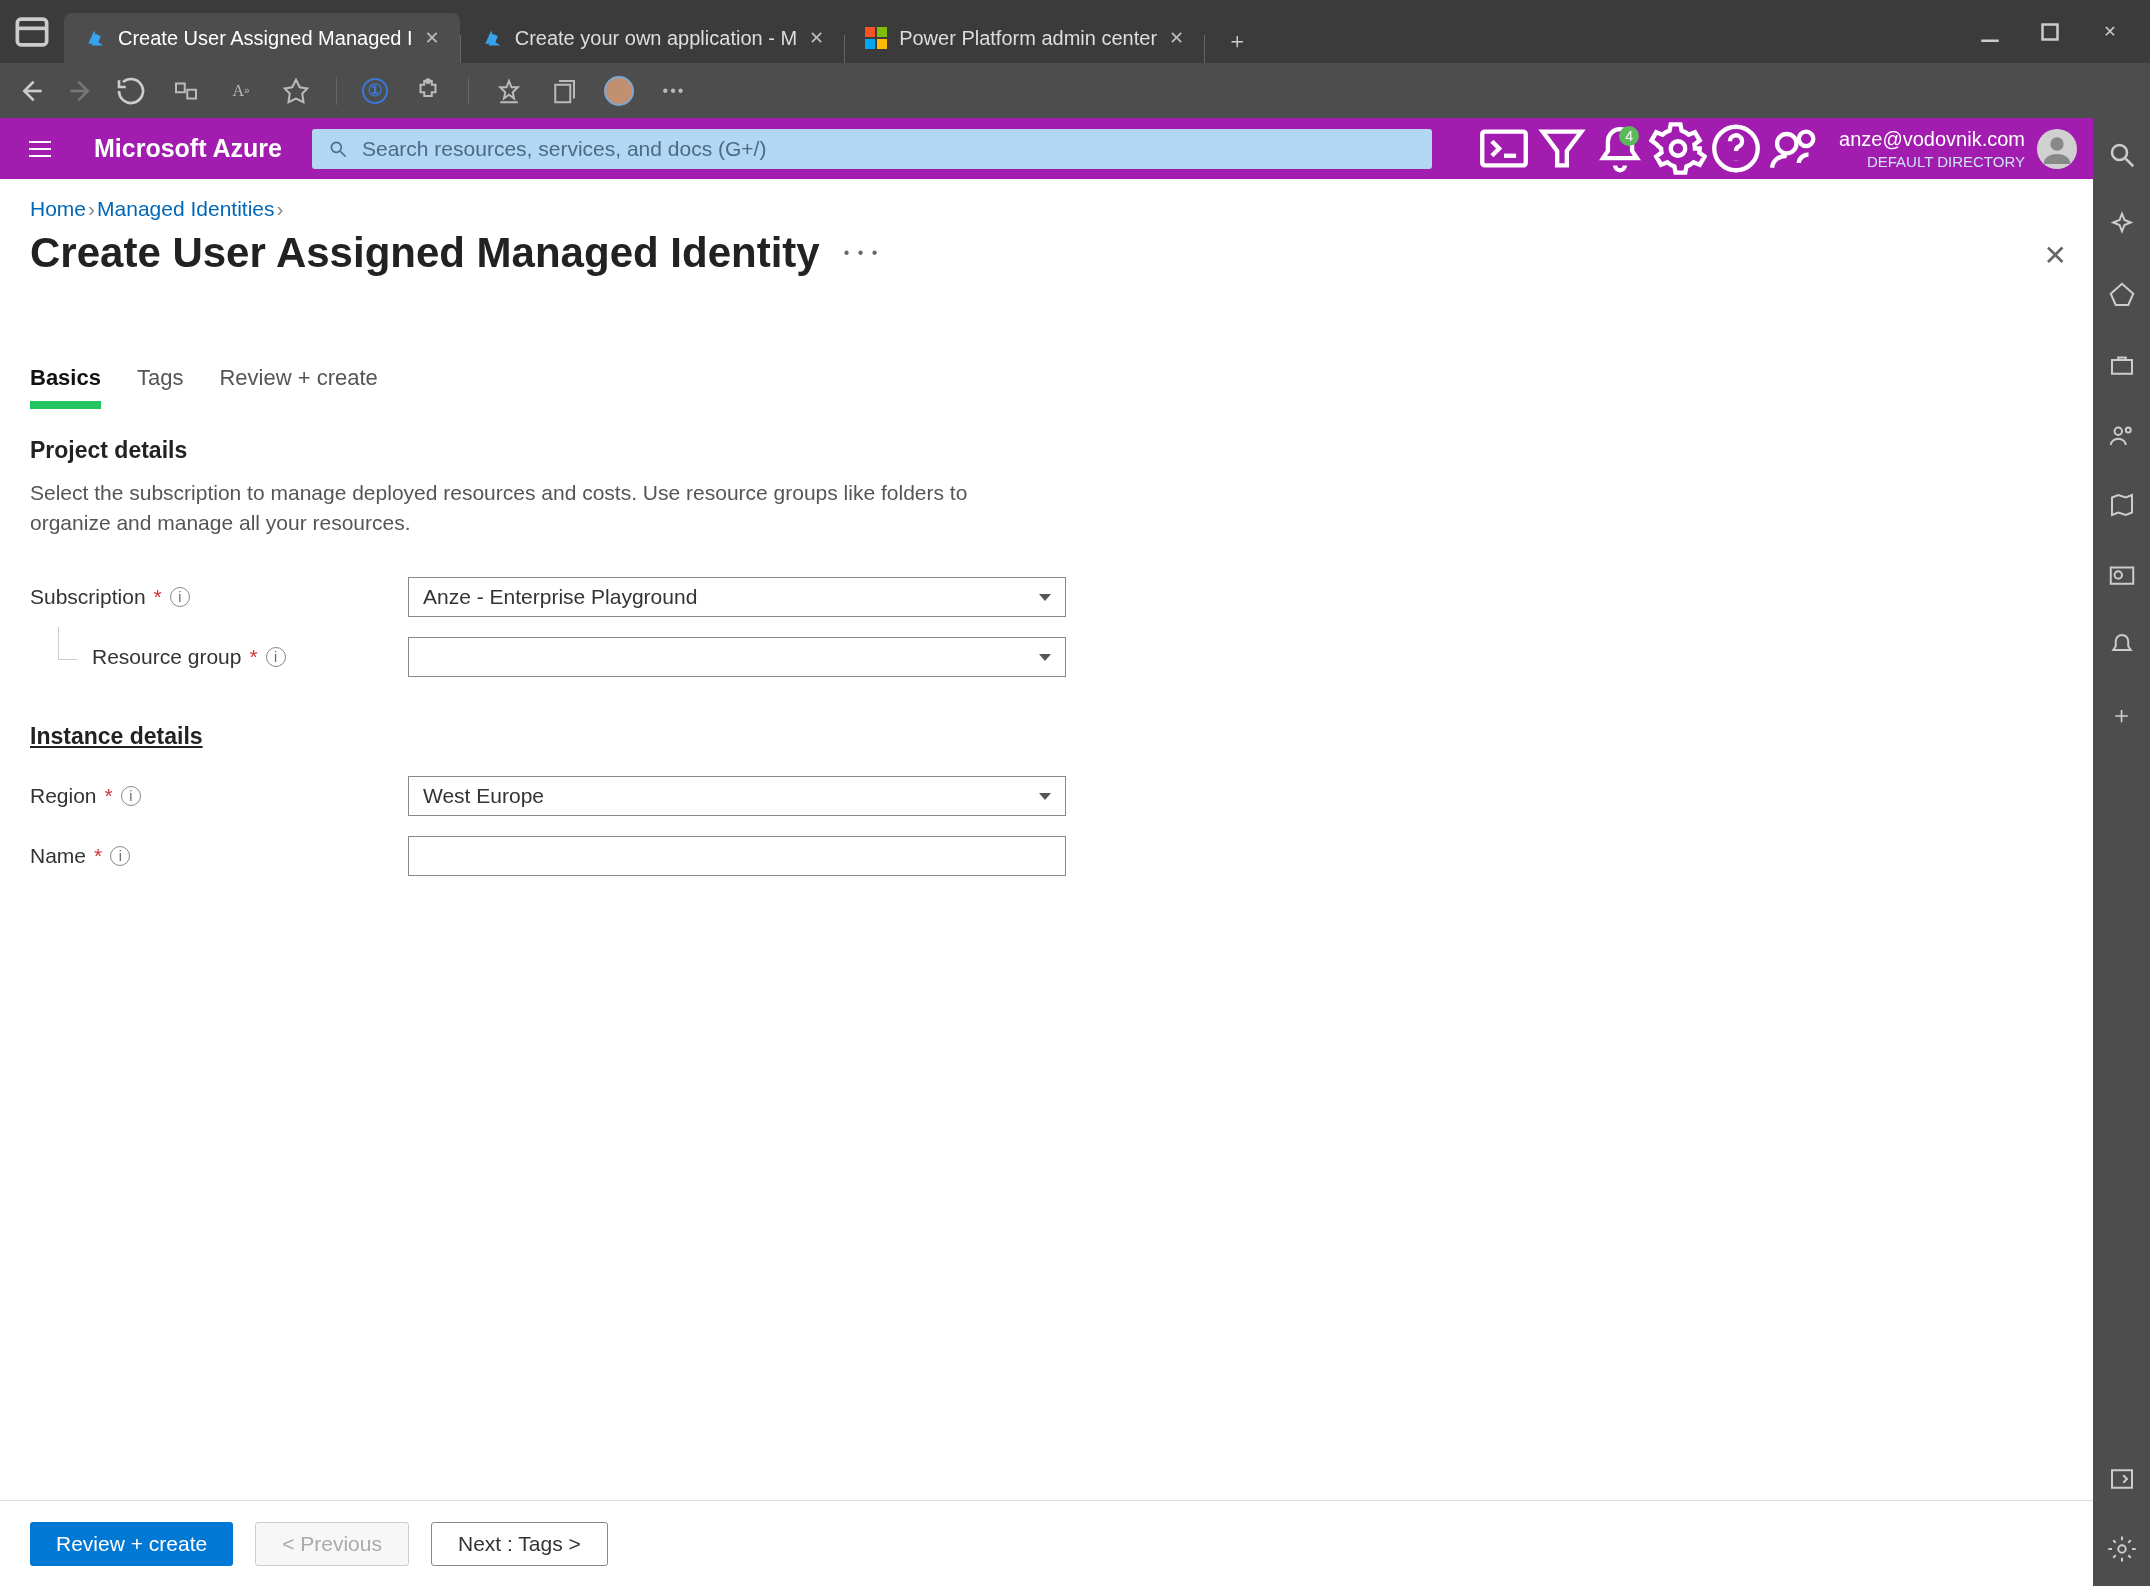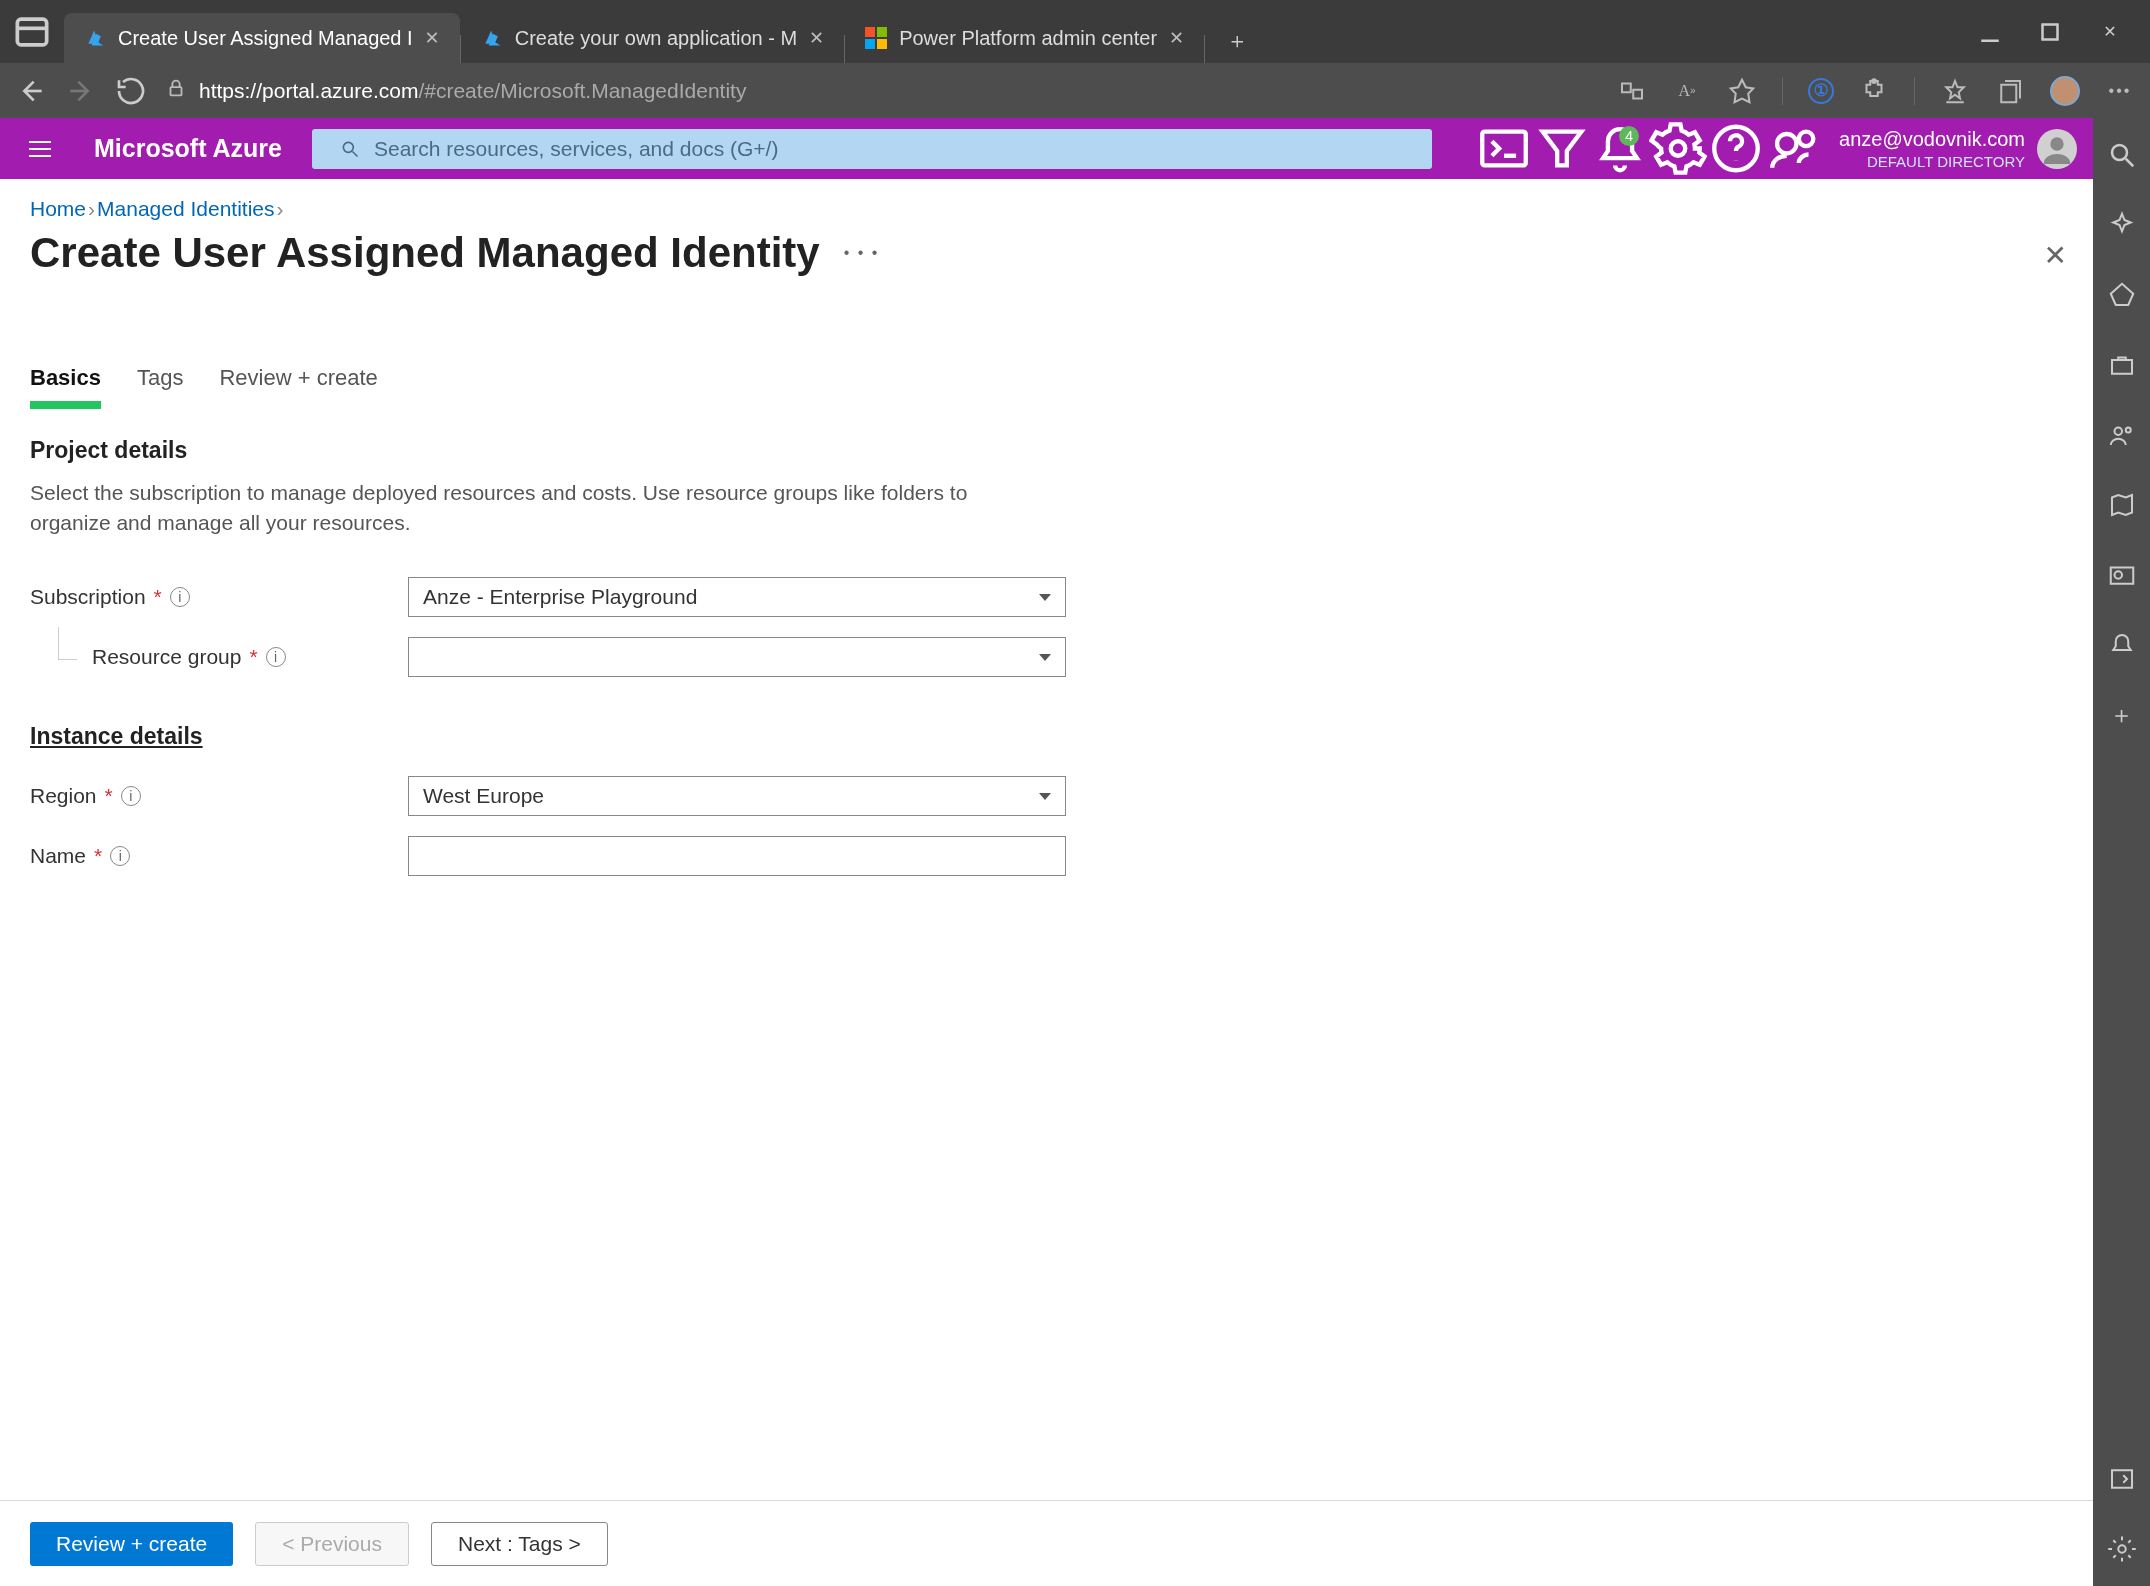--- a/index.html
+++ b/index.html
@@ -30,21 +30,21 @@
   .addr-icon { width:30px; height:30px; display:flex; align-items:center; justify-content:center; color:#bbb; }
   .addr-sep { width:1px; height:28px; background:#666; }
   .avatar-addr { width:30px; height:30px; border-radius:50%; background:#c09070; border:2px solid #7fa7d0; }
 
   
   .portal { position:absolute; top:118px; left:0; right:57px; bottom:0; background:#fff; display:flex; flex-direction:column; }
   .portal-top { height:61px; background:#a21caf; display:flex; align-items:center; padding:0 0 0 20px; color:#fff; }
   .hamburger { width:40px; height:40px; display:flex; flex-direction:column; justify-content:center; gap:5px; align-items:center; }
   .hamburger span { width:22px; height:2px; background:#fff; }
   .brand { font-size:25px; font-weight:600; margin-left:34px; margin-right:30px; }
-  .search-wrap { flex:1; max-width:1120px; height:40px; background:#b3d6f2; border-radius:3px; display:flex; align-items:center; padding:0 28px; gap:14px; color:#4a6b85; }
+  .search-wrap { flex:1; max-width:1120px; height:40px; background:#b3d6f2; border-radius:3px; display:flex; align-items:center; padding:0 16px; gap:14px; color:#4a6b85; }
   .search-wrap input { flex:1; border:none; background:transparent; font-size:21px; color:#4a6b85; outline:none; }
   .search-wrap input::placeholder { color:#4a6b85; }
   .portal-top-right { display:flex; align-items:center; margin-left:auto; }
   .pt-icon { width:58px; height:61px; display:flex; align-items:center; justify-content:center; color:#fff; position:relative; }
   .notif-badge { position:absolute; top:8px; right:10px; background:#5db85c; color:#fff; border-radius:50%; width:20px; height:20px; font-size:14px; display:flex; align-items:center; justify-content:center; }
   .acct-block { display:flex; align-items:center; padding:0 16px; gap:12px; }
   .acct-text { text-align:right; line-height:1.3; }
   .acct-email { font-size:20px; color:#fff; }
   .acct-dir { font-size:15px; color:#cde4f7; }
   .avatar-portal { width:40px; height:40px; border-radius:50%; background:#d0d0d0; display:flex; align-items:center; justify-content:center; }
@@ -178,27 +178,20 @@
           <polyline points="10,5 17,12 10,19"></polyline>
           <line x1="4" y1="12" x2="17" y2="12"></line>
         </svg>
       </div>
     <div class="nav-btn">
         <svg viewBox="0 0 24 24" fill="none" stroke="currentColor" stroke-width="2">
           <path d="M3 12a9 9 0 1 0 3-6.7"></path>
           <polyline points="3,4 3,9 8,9"></polyline>
         </svg>
       </div>
-    <div class="url-bar">
-      <span class="lock"><svg viewBox="0 0 24 24" width="22" height="22" fill="none" stroke="currentColor" stroke-width="2">
-            <rect x="6" y="11" width="12" height="9" rx="1"></rect>
-            <path d="M8 11V8a4 4 0 0 1 8 0v3"></path>
-          </svg></span>
-      <span class="url-text"><span class="host">https://portal.azure.com</span><span class="path">/#create/Microsoft.ManagedIdentity</span></span>
-    </div>
     <div class="addr-right">
       <div class="addr-icon">
           <svg viewBox="0 0 24 24" fill="none" stroke="currentColor" stroke-width="1.6">
             <rect x="4" y="6" width="7" height="7"></rect>
             <rect x="13" y="11" width="7" height="7"></rect>
           </svg>
         </div>
       <div class="addr-icon" style="font-size:16px;font-family:serif;">A<sup style="font-size:10px;">»</sup></div>
       <div class="addr-icon">
           <svg viewBox="0 0 24 24" fill="none" stroke="currentColor" stroke-width="1.6">

